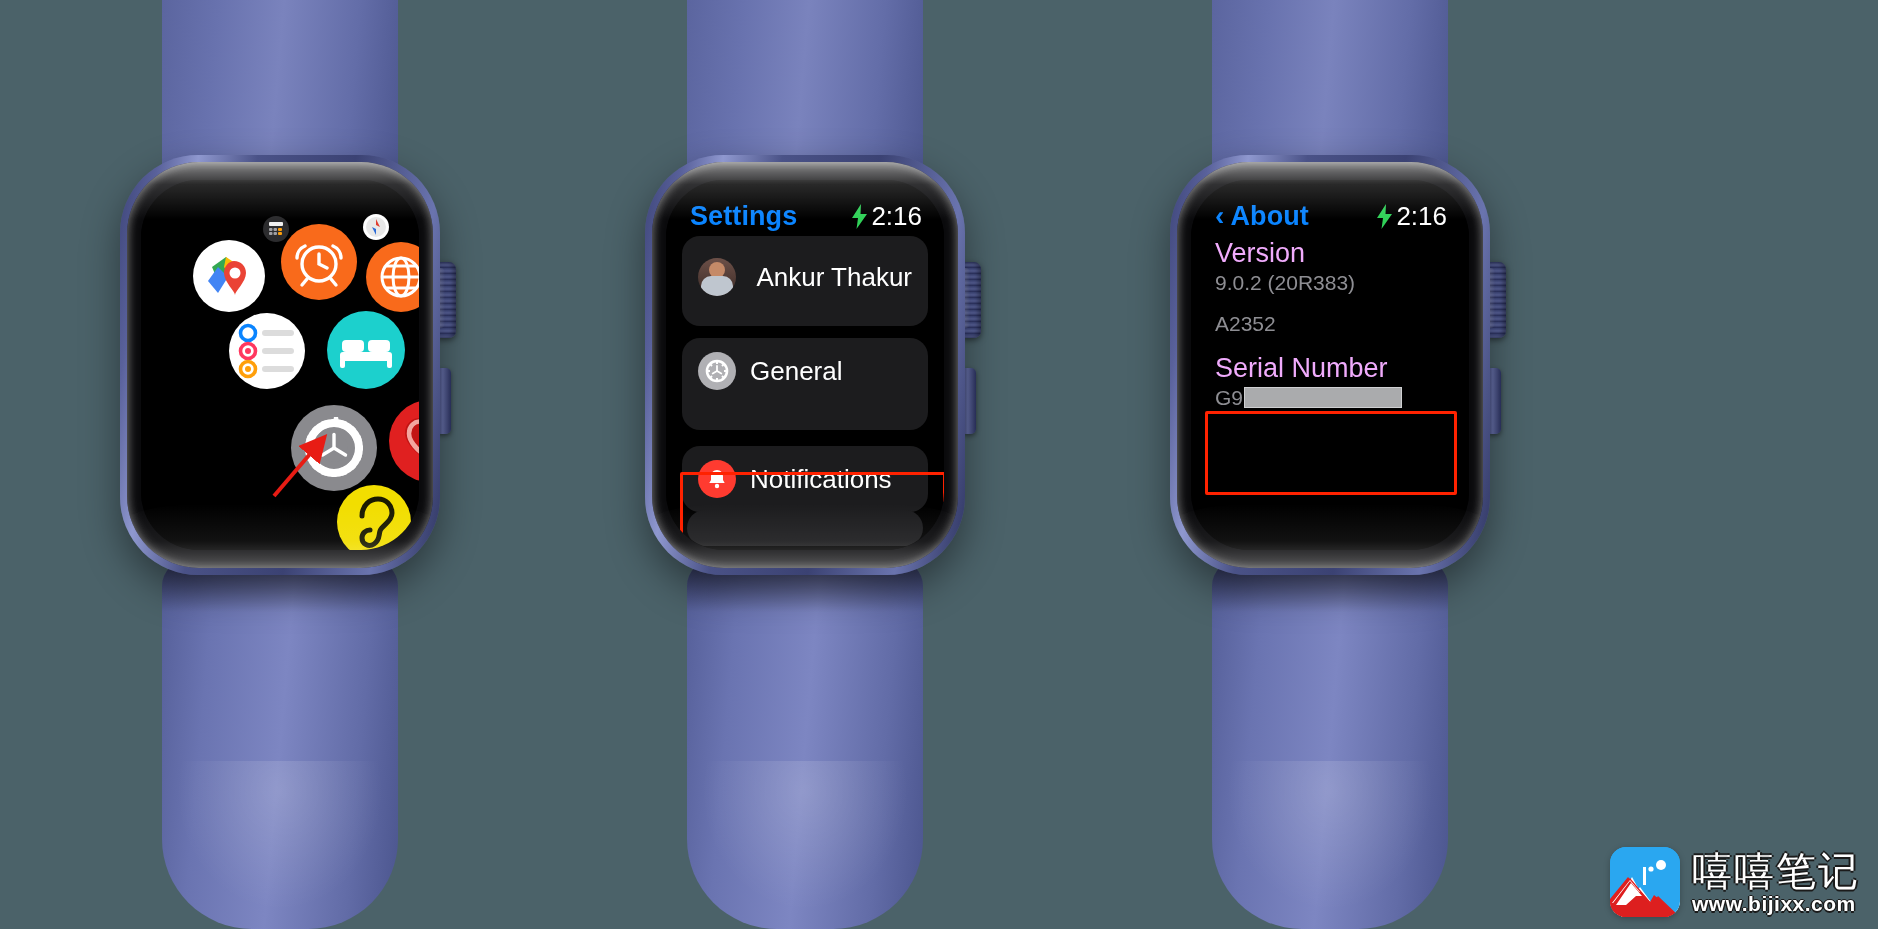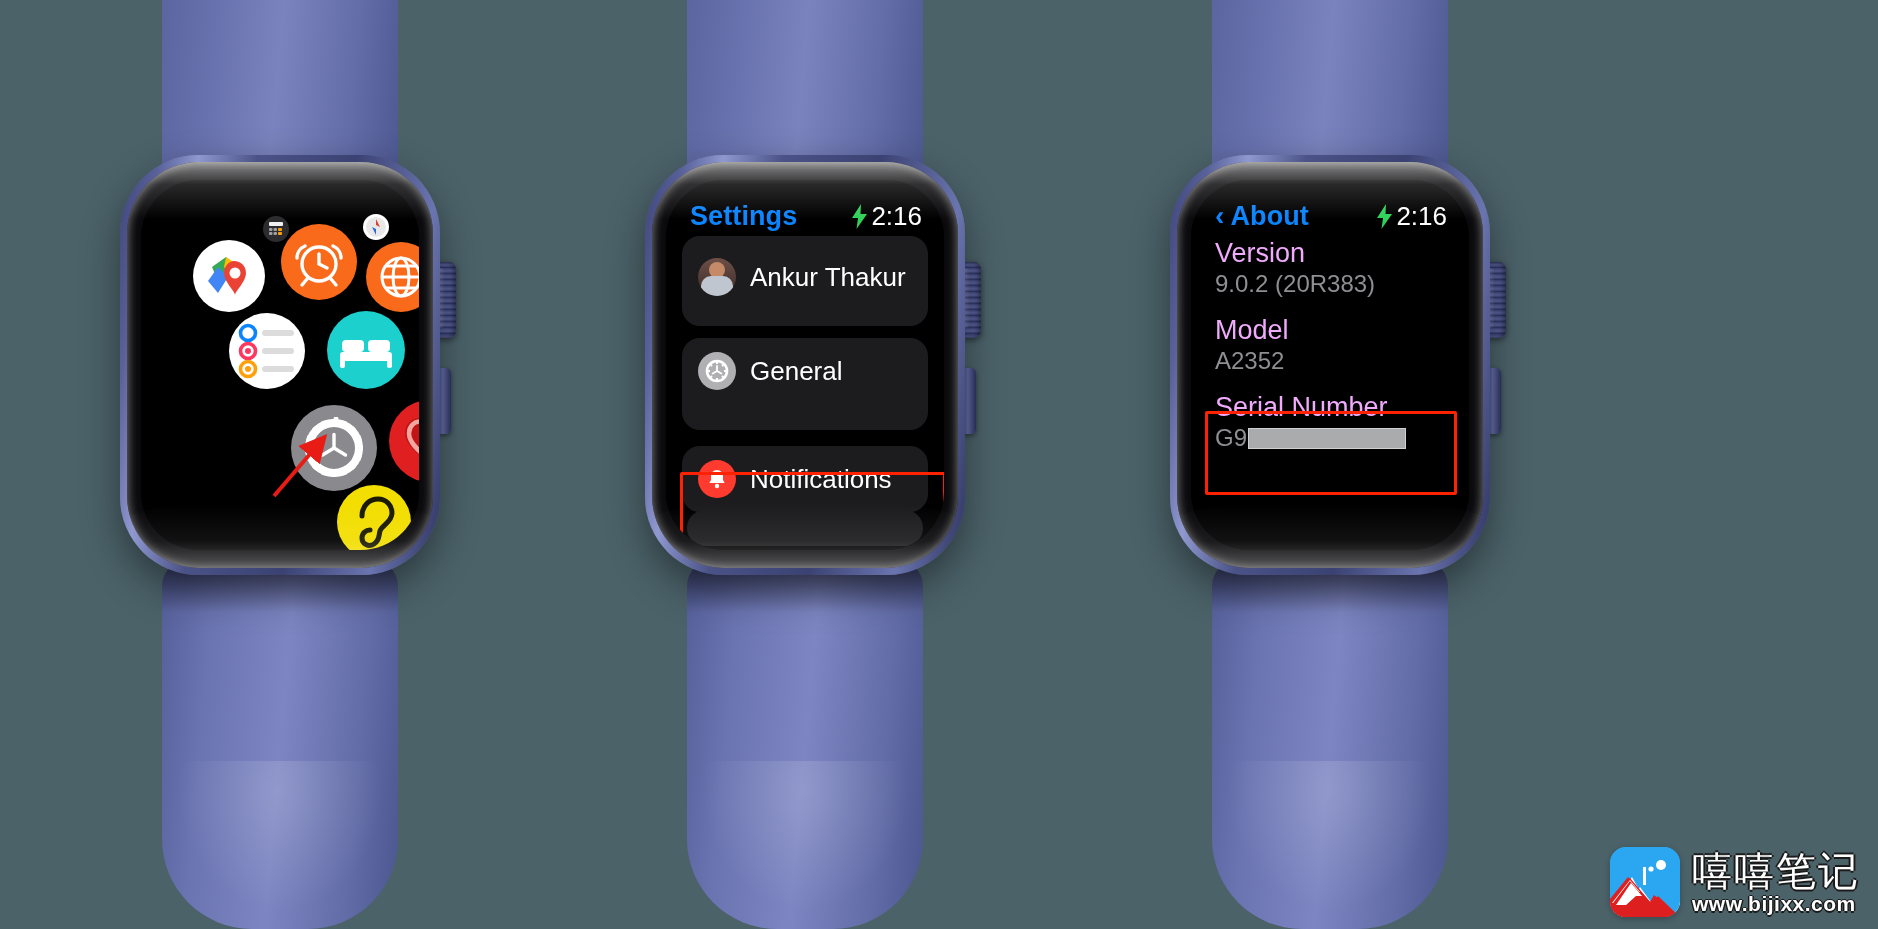--- a/index.html
+++ b/index.html
@@ -113,42 +113,42 @@
   .os-title { color:#0a84ff; font-size: 27px; font-weight: 700; letter-spacing:.1px; }
   .os-title.back { display:flex; align-items:center; gap:6px; }
   .chev { font-size: 28px; font-weight: 600; line-height: 1; color:#0a84ff; }
   .os-time { display:flex; align-items:center; gap:3px; font-size: 26px; font-weight:500; }
   .bolt { width: 17px; height: 25px; display:block; }
 
   .row {
     background:#1c1c1e; border-radius: 18px; display:flex; align-items:center;
     gap: 14px; padding: 14px 16px; margin-bottom: 10px;
   }
-  .row.tall { padding: 22px 16px 30px; }
+  .row.tall { padding: 22px 16px 30px; justify-content: space-between; }
   .row-label { font-size: 26px; font-weight: 400; color:#fff; }
   .avatar {
     width: 38px; height:38px; border-radius:50%; overflow:hidden; flex:none;
     background: linear-gradient(180deg,#6d5048,#3a2a26);
     position:relative;
   }
   .avatar .head { position:absolute; left:11px; top:4px; width:16px; height:16px; border-radius:50%; background:#c58a68; }
   .avatar .body { position:absolute; left:3px; bottom:0; width:32px; height:20px; border-radius:10px 10px 0 0; background:#bfc6cf; }
   .ricon { width: 38px; height: 38px; border-radius:50%; flex:none; display:flex; align-items:center; justify-content:center; }
   .ricon.notif { background:#ff3b30; }
   .ricon.gen { background:#b0b0b4; }
 
   .highlight-box {
     position:absolute; border: 3px solid #ff2200; border-radius: 2px; z-index: 20; pointer-events:none;
   }
 
   
   .about-list { padding: 2px 6px 0 8px; }
   .about-item { margin-bottom: 16px; }
   .about-key { font-size: 27px; color:#f0abfc; font-weight:400; line-height:1.12; }
-  .about-val { font-size: 24px; color:#8e8e93; font-weight:400; margin-top:2px; line-height:1.2; }
+  .about-val { font-size: 21px; color:#8e8e93; font-weight:400; margin-top:2px; line-height:1.2; }
   .redact {
     display:inline-block; width:158px; height:21px; background:#aaabad;
     vertical-align:-3px; margin-left:1px; border: 1px solid #cfd0d2;
   }
 
   .scroll-pill {
     position:absolute; left: 50%; transform: translateX(-50%);
     bottom: 4px; width: 236px; height: 36px; background:#1c1c1e; border-radius: 18px;
   }
 
@@ -428,21 +428,20 @@
               </div>
             </div>
 
             <div class="about-list">
               <div class="about-item">
                 <div class="about-key">Version</div>
                 <div class="about-val">9.0.2 (20R383)</div>
               </div>
 
               <div class="about-item">
-                <div class="about-key">Model</div>
                 <div class="about-val">A2352</div>
               </div>
 
               <div class="about-item" style="margin-bottom:18px;">
                 <div class="about-key">Serial Number</div>
                 <div class="about-val">
                   <span>G9</span><span class="redact"></span>
                 </div>
               </div>
 

